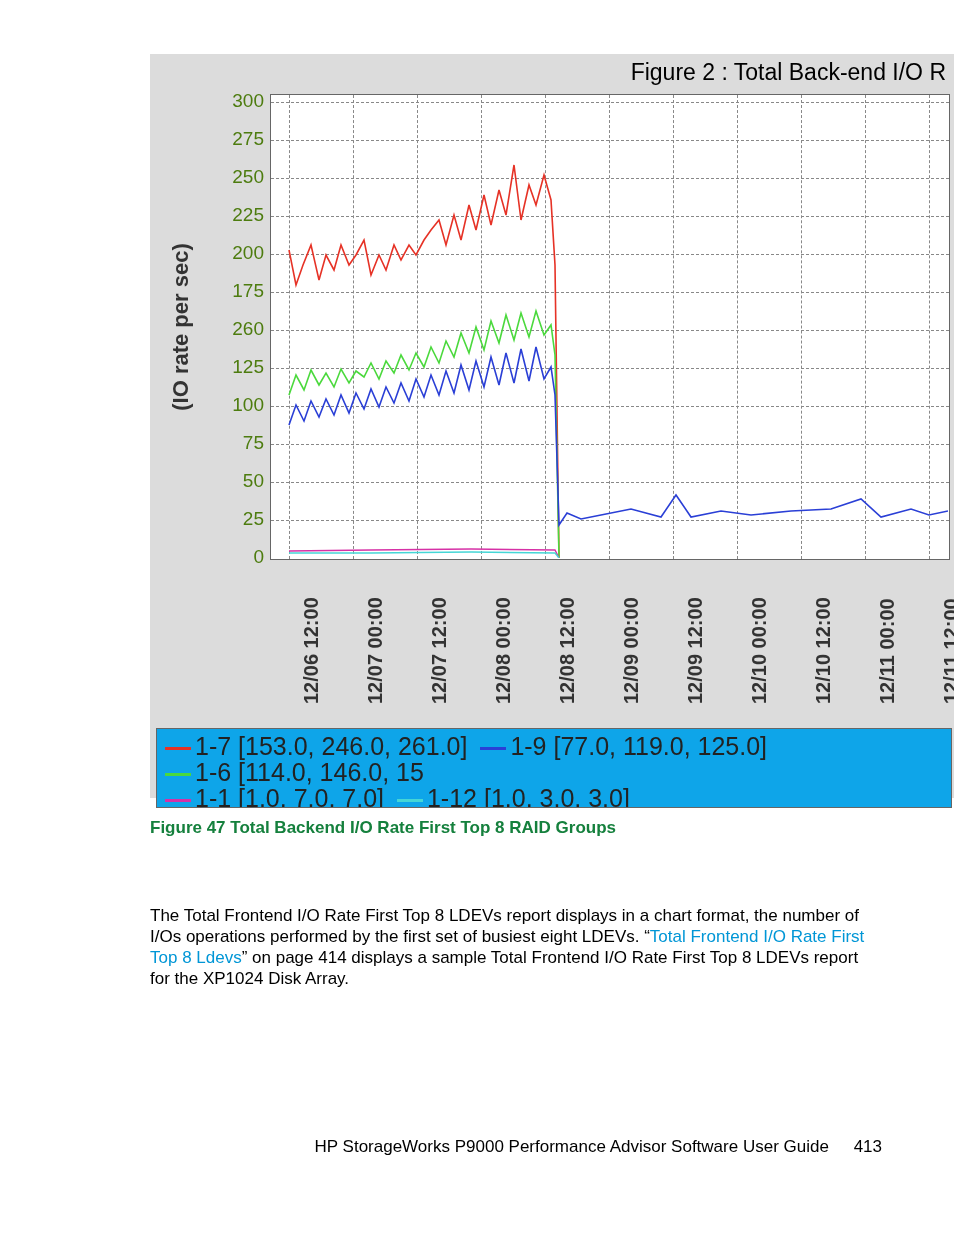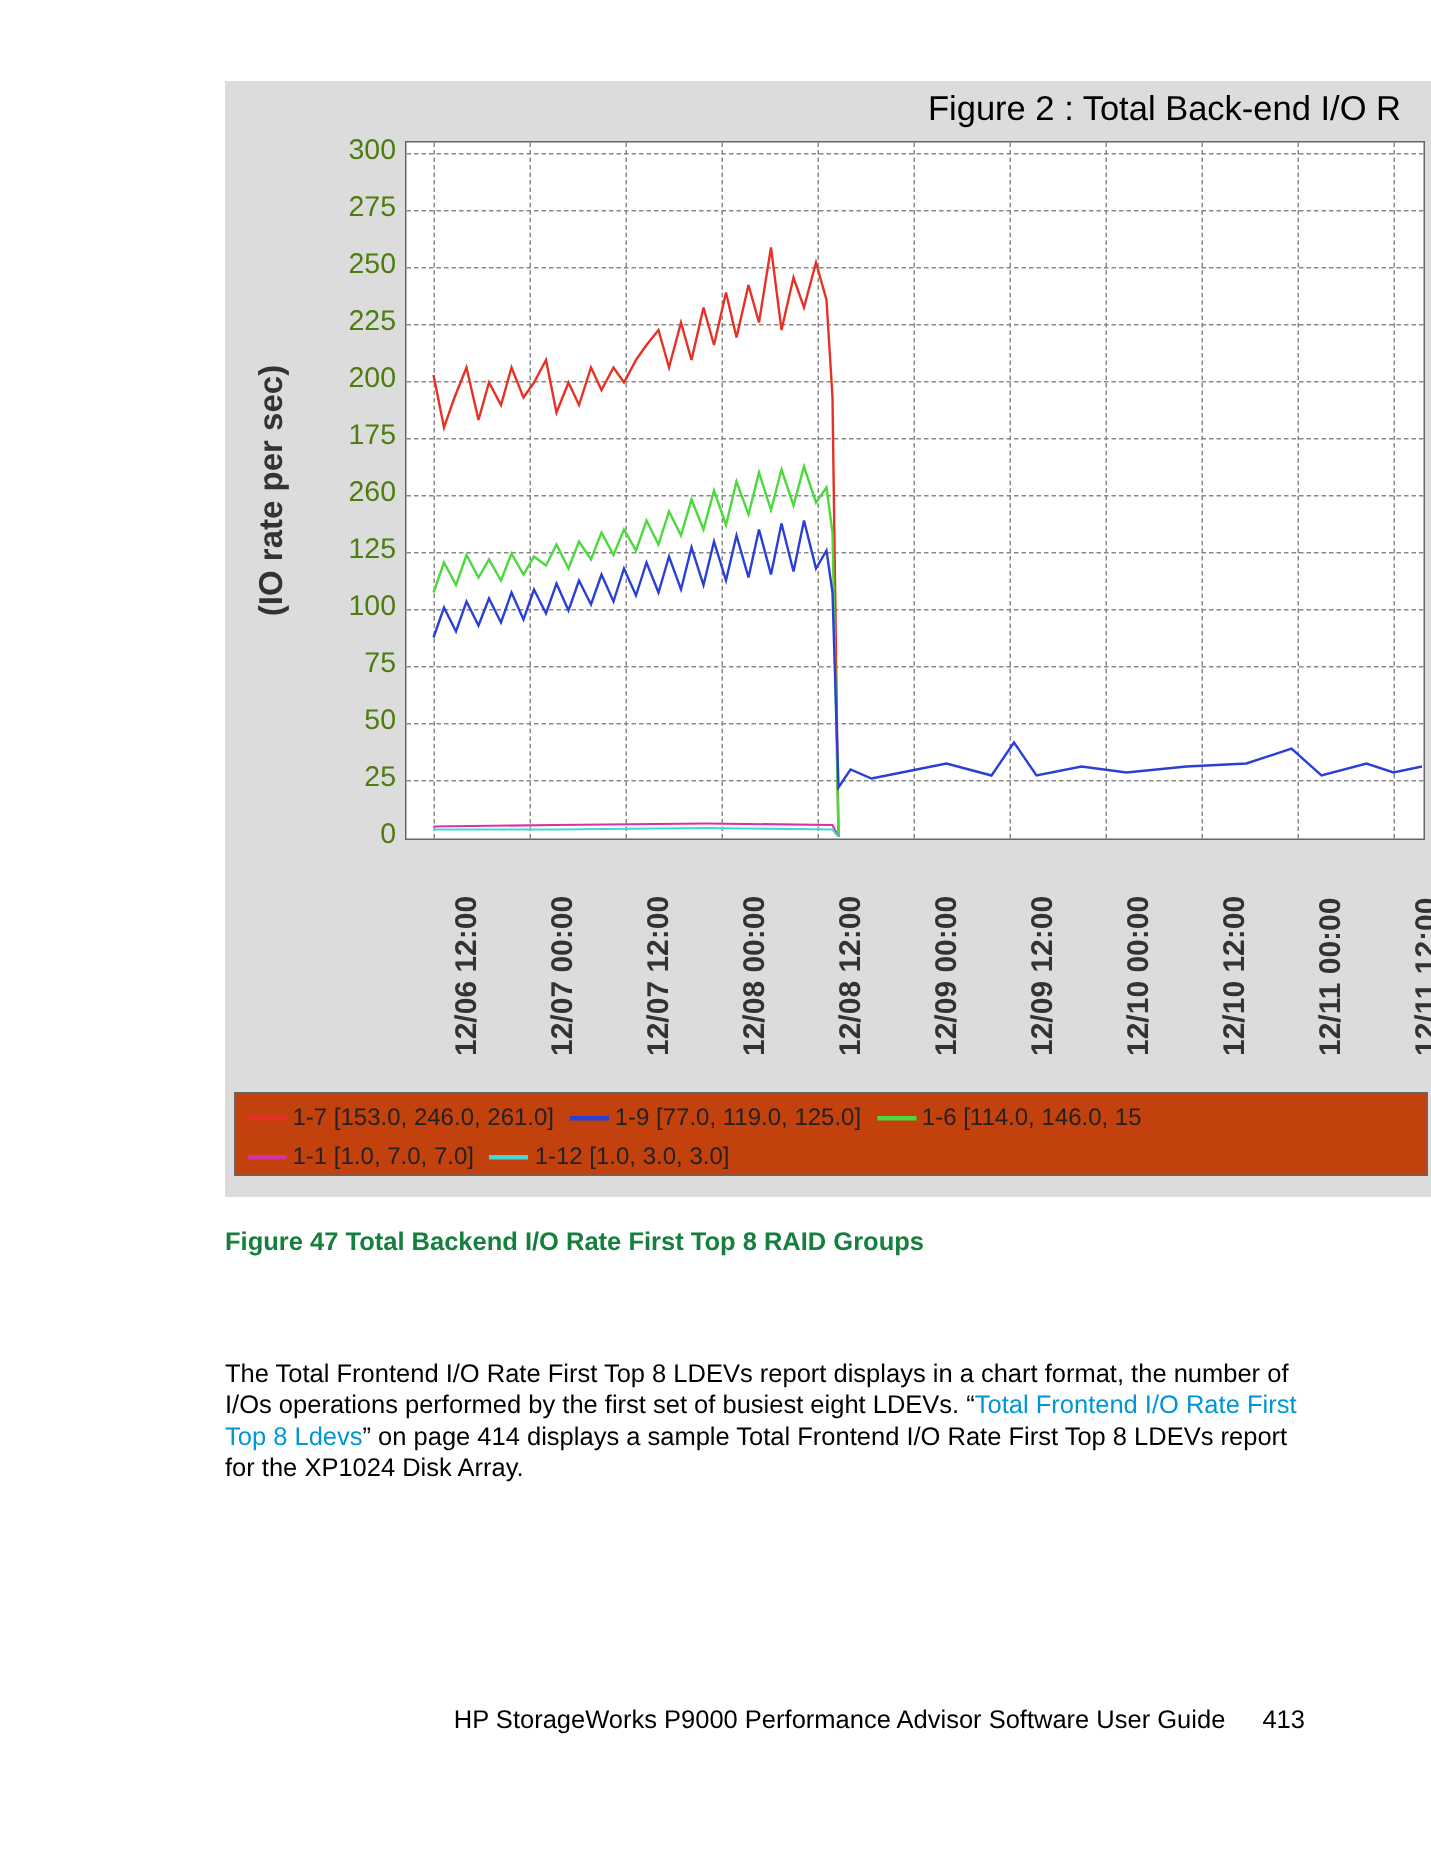--- a/index.html
+++ b/index.html
@@ -31,21 +31,21 @@
   .chart-title {
     position: absolute;
     top: 5px;
     left: 0;
     right: 0;
     text-align: right;
     font-family: Arial, Helvetica, sans-serif;
     font-size: 23px;
     font-weight: 400;
     color: #000;
-    padding-right: 20px;
+    padding-right: 8px;
     margin-left: 48px;
   }
   .plot-frame {
     position: absolute;
     left: 120px;
     top: 40px;
     width: 680px;
     height: 466px;
     background: #fff;
     border: 1.5px solid #666;
@@ -90,25 +90,25 @@
   .gridline-v {
     position: absolute;
     top: 0; bottom: 0;
     border-left: 1px dashed #888;
   }
   .legend-box {
     position: absolute;
     left: 6px;
     right: 2px;
     top: 674px;
-    height: 56px;
-    background: #c2410c;
+    height: 80px;
+    background: #0ea5e9;
     border: 1.2px solid #666;
     font-family: Arial, Helvetica, sans-serif;
-    font-size: 16px;
+    font-size: 25px;
     color: #222;
     padding: 4px 8px;
     box-sizing: border-box;
     line-height: 26px;
     overflow: hidden;
   }
   .legend-swatch {
     display: inline-block;
     width: 26px;
     height: 0;
@@ -152,20 +152,21 @@
   }
   .footer {
     position: absolute;
     bottom: 78px;
     left: 0;
     width: 870px;
     text-align: right;
     font-family: "Arial Narrow", Arial, Helvetica, sans-serif;
     font-size: 17px;
     color: #000;
+    padding-left: 12px;
   }
   .footer .pnum { margin-left: 20px; }
 </style>
 </head>
 <body>
 
 <div class="page">
 
   <div class="chart-area">
     <div class="chart-title">Figure 2 : Total Back-end I/O R</div>

